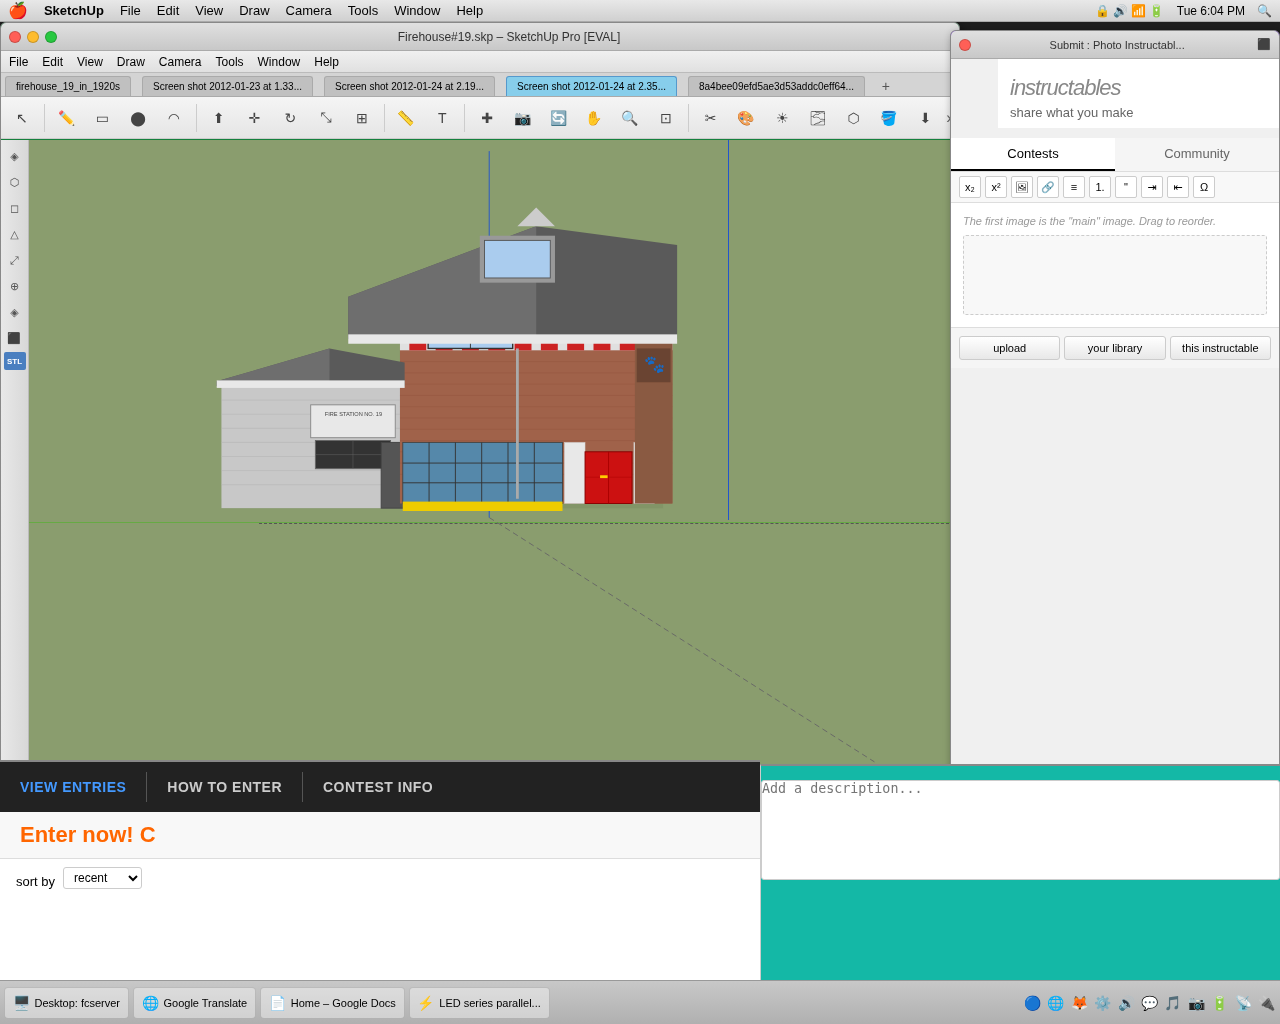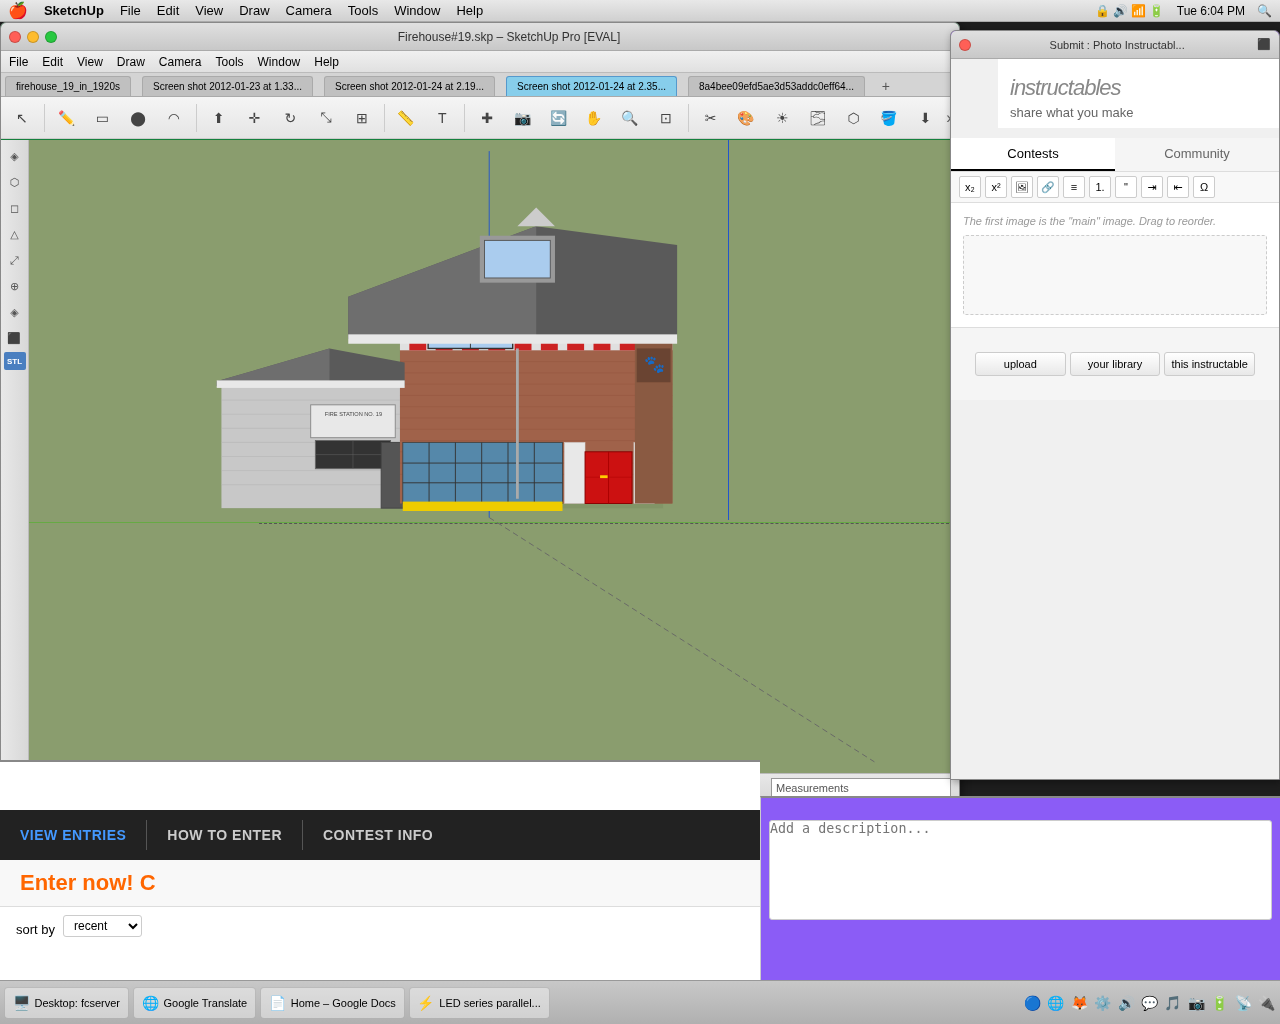--- a/index.html
+++ b/index.html
@@ -329,21 +329,21 @@
     .upload-hint {
       font-size: 11px;
       color: #999;
       font-style: italic;
     }
 
     
     .upload-buttons {
       display: flex;
       gap: 4px;
-      padding: 24px;
+      padding: 8px;
       background: #f5f5f5;
       border-top: 1px solid #ddd;
     }
     .upload-btn {
       flex: 1;
       padding: 5px 4px;
       font-size: 11px;
       text-align: center;
       border: 1px solid #ccc;
       border-radius: 3px;
@@ -391,21 +391,20 @@
       border-top: 2px solid #888;
       overflow: hidden;
     }
 
     .bottom-panel-nav {
       display: flex;
       height: 50px;
       background: #222;
       align-items: center;
       gap: 0;
-      margin-top: 48px;
     }
 
     .nav-link {
       padding: 0 20px;
       height: 50px;
       display: flex;
       align-items: center;
       font-size: 14px;
       font-weight: 600;
       cursor: pointer;
@@ -447,25 +446,24 @@
       font-size: 12px;
       background: white;
     }
 
     
     #right-panel {
       position: absolute;
       bottom: 44px;
       right: 0;
       width: 520px;
-      height: 184px;
-      background: #8b5cf6;
+      height: 216px;
+      background: #14b8a6;
       border-top: 2px solid #888;
       border-left: 1px solid #ccc;
-      padding: 8px;
       font-size: 11px;
     }
 
     .right-panel-hint {
       color: #888;
       font-size: 11px;
       padding: 4px 0;
     }
 
     .right-panel-textarea {

